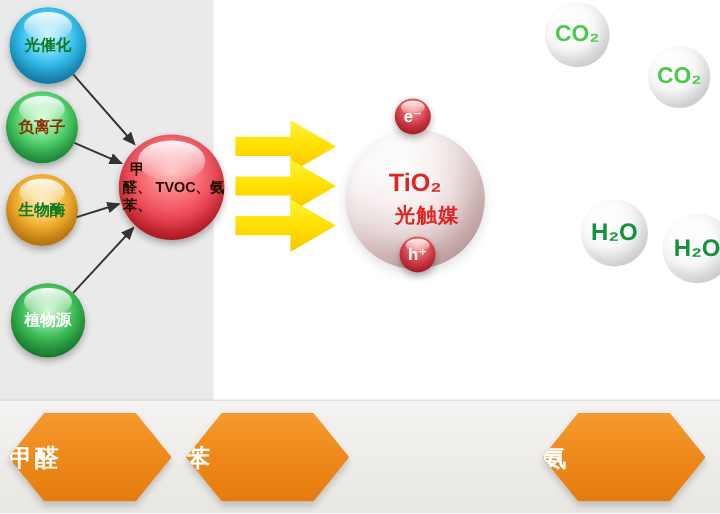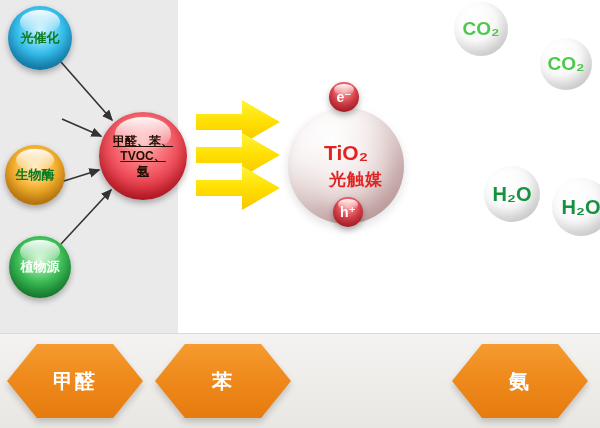--- a/index.html
+++ b/index.html
@@ -27,21 +27,21 @@
   }
   .orb span { position:relative; z-index:1; }
   .orb-blue   { background:radial-gradient(circle at 50% 38%, #c6f0ff 0%, #39c2f0 45%, #0e8fc9 85%, #0a6fa3 100%); color:#0b7a22; font-size:13px; }
   .orb-green1 { background:radial-gradient(circle at 50% 38%, #d8ffd8 0%, #52d46e 45%, #17a33a 85%, #0c7f2a 100%); color:#8a2b00; font-size:13px; }
   .orb-orange { background:radial-gradient(circle at 50% 38%, #ffe9b8 0%, #f8b32e 45%, #e08a0a 85%, #b86e05 100%); color:#0b7a22; font-size:13px; }
   .orb-green2 { background:radial-gradient(circle at 50% 38%, #ccf5cc 0%, #3fc25a 45%, #149232 85%, #0a6f22 100%); color:#ffffff; font-size:13px;align-items:center; }
   .orb-red {
     background:radial-gradient(circle at 50% 35%, #ffb3b3 0%, #f4606a 40%, #e22533 75%, #9c0715 100%);
     color:#1d0f00; font-size:12px; line-height:15px;
   }
-  .orb-red .lines { position:relative; z-index:1; display:flex; flex-direction:column; align-items:center;text-decoration:underline; }
+  .orb-red .lines { position:relative; z-index:1; display:flex; align-items:center; }
   .orb-small-red {
     background:radial-gradient(circle at 50% 32%, #ff9d9d 0%, #ef4550 50%, #c3121f 100%);
     color:#ffffff; font-size:14px;
   }
   svg.overlay { position:absolute; pointer-events:none; }
 
   
   .bubble-big {
     position:absolute; left:288px; top:108px; width:116px; height:116px; border-radius:50%;
     background:radial-gradient(circle at 38% 28%, #ffffff 0%, #f6eeee 30%, #e6d6d6 55%, #d0b8b8 80%, #c2a2a2 100%);
@@ -70,33 +70,36 @@
   .bottom-band {
     position:absolute; left:0; top:333px; width:600px; height:95px;
     background:linear-gradient(#f4f3f1, #e9e7e3);
     border-top:1px solid #dcdad6;
   }
   .hex-wrap { position:absolute; top:10px; filter:drop-shadow(0 4px 3px rgba(0,0,0,0.18)); }
   .hex {
     width:136px; height:74px;
     clip-path:polygon(22% 0, 78% 0, 100% 50%, 78% 100%, 22% 100%, 0 50%);
     background:linear-gradient(180deg, #f59b30 0%, #ef8a1c 45%, #e67b0e 100%);
-    display:flex; align-items:center; justify-content:center;
+    display:flex; align-items:center; 
     color:#ffffff; font-weight:bold; font-size:20px; letter-spacing:2px;
   }
 </style>
 </head>
 <body>
 
 <div class="stage">
 
   <div class="left-bg"></div>
 
   <div class="orb orb-blue" style="left:8px; top:6px; width:64px; height:64px;">
     <span>光催化</span>
+  </div>
+  <div class="orb orb-green1" style="left:5px; top:76px; width:60px; height:60px;">
+    <span>负离子</span>
   </div>
   <div class="orb orb-orange" style="left:5px; top:145px; width:60px; height:60px;">
     <span>生物酶</span>
   </div>
   <div class="orb orb-green2" style="left:9px; top:236px; width:62px; height:62px;">
     <span>植物源</span>
   </div>
 
   <svg class="overlay" style="left:0; top:0;" width="200" height="340">
     <defs>

